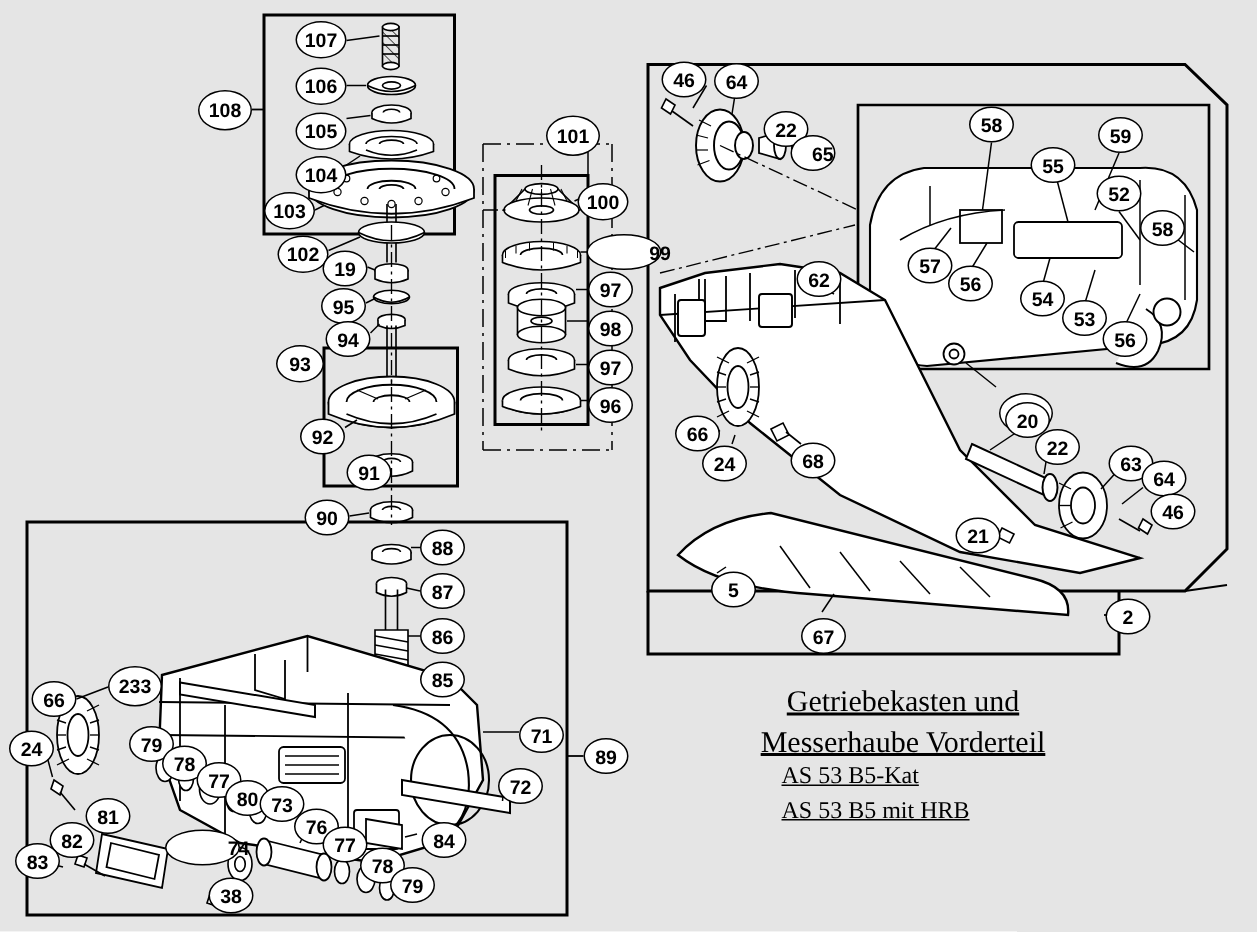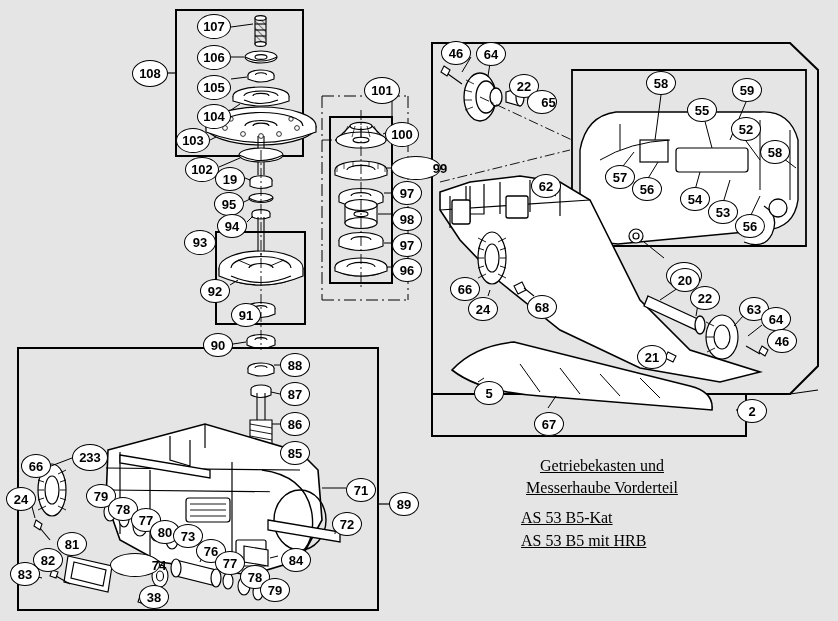--- a/index.html
+++ b/index.html
@@ -44,21 +44,21 @@
   .caption {
     position: absolute;
     font-family: "Liberation Serif", serif;
     text-align: center;
     color: #000;
   }
   .caption .line {
     white-space: nowrap;
   }
   .cap-title {
-    font-size: 16px;
+    font-size: 20px;
     text-decoration: underline;
     line-height: 1.35;
   }
   .cap-model {
     font-size: 16px;
     text-decoration: underline;
     line-height: 1.45;
     text-align: left;
   }
 </style>

